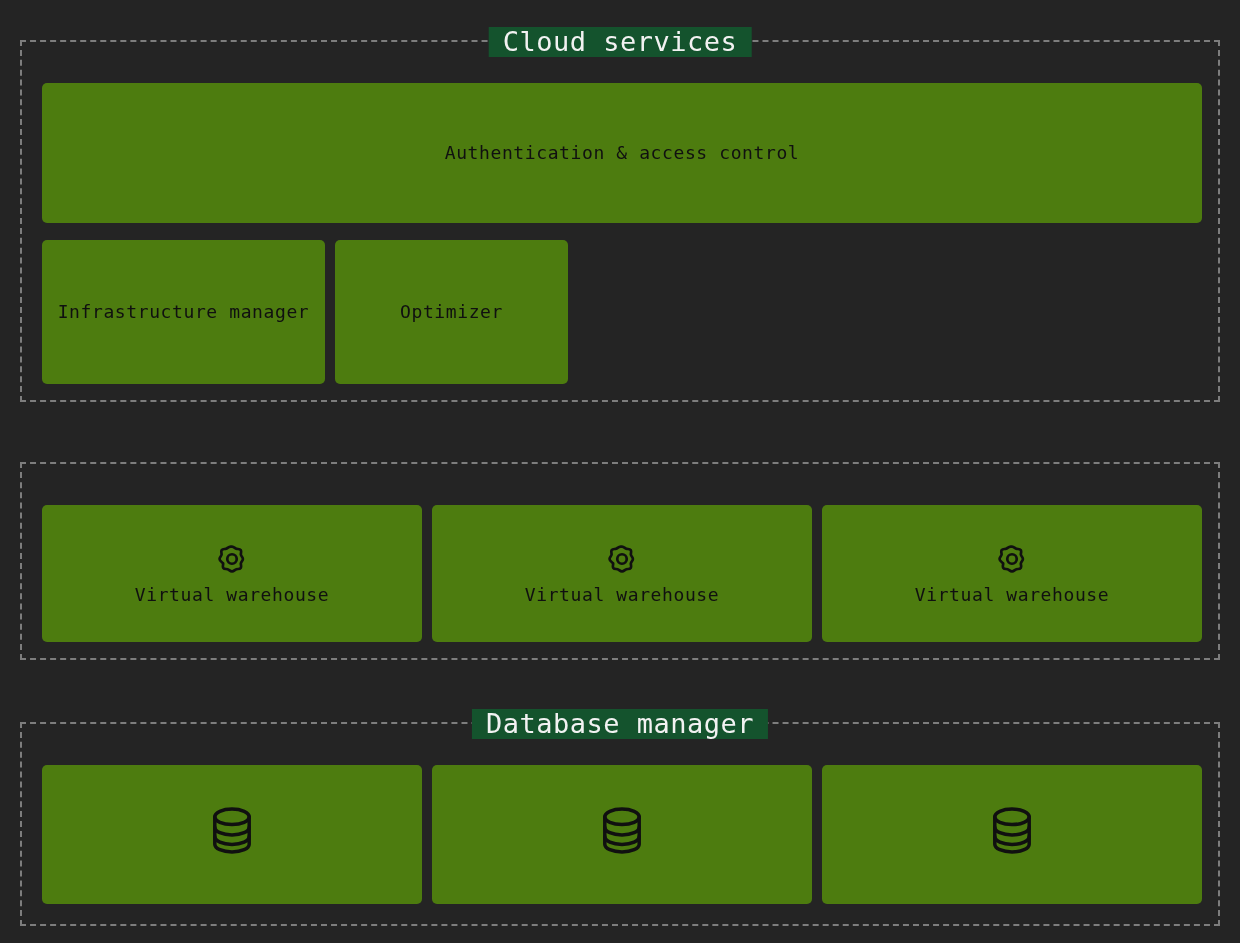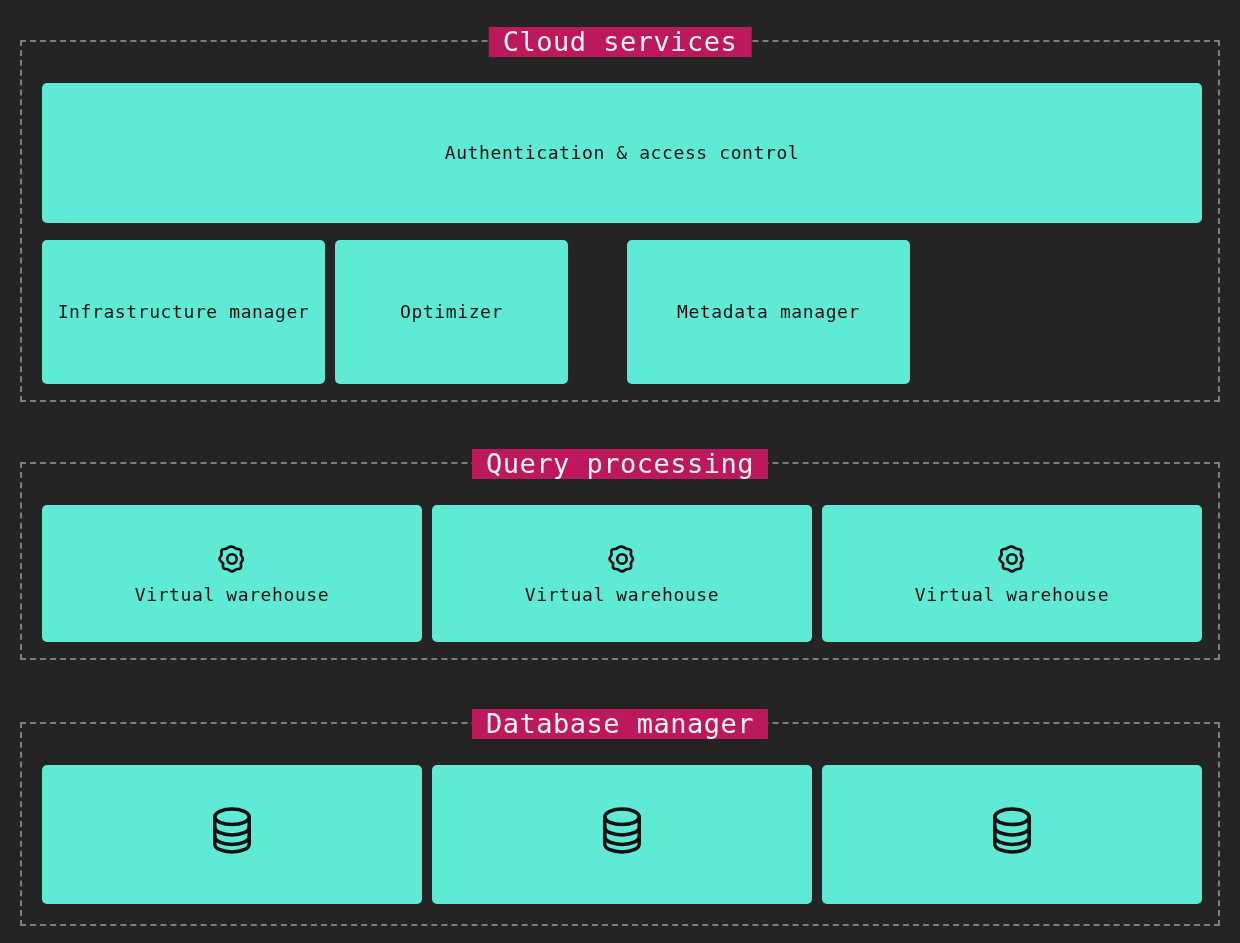--- a/index.html
+++ b/index.html
@@ -25,34 +25,34 @@
     position: absolute;
     border: 2px dashed #7d7d7d;
     background: transparent;
   }
 
   .group-title {
     position: absolute;
     top: -15px;
     left: 50%;
     transform: translateX(-50%);
-    background: #be185d;
+    background: #14532d;
     color: #f2f2f2;
     font-family: "DejaVu Sans Mono", "Liberation Mono", monospace;
     font-size: 27px;
     line-height: 30px;
     letter-spacing: 0.5px;
     padding: 0 14px;
     white-space: nowrap;
   }
 
   
   .node {
     position: absolute;
-    background: #5eead4;
+    background: #4d7c0f;
     border-radius: 5px;
     display: flex;
     flex-direction: column;
     align-items: center;
     justify-content: center;
     color: #0c0c0c;
   }
 
   .node-label {
     font-family: "DejaVu Sans Mono", "Liberation Mono", monospace;
@@ -105,28 +105,24 @@
     </div>
 
     <div class="node" id="node-infra">
       <div class="node-label">Infrastructure manager</div>
     </div>
 
     <div class="node" id="node-optimizer">
       <div class="node-label">Optimizer</div>
     </div>
 
-    <div class="node" id="node-metadata">
-      <div class="node-label">Metadata manager</div>
-    </div>
 
   </div>
 
   <div class="group" id="group-query">
-    <div class="group-title">Query processing</div>
 
     <div class="node" id="node-vw-1">
       <span class="node-icon">
         <svg width="34" height="34" viewBox="0 0 24 24" fill="none" stroke="#101010" stroke-width="1.9" stroke-linecap="round" stroke-linejoin="round">
           <path d="M12 3.2c1.35 0 2.1 1.25 3.1 1.6 1 .35 2.3-.25 3.05.85.75 1.1-.05 2.25.1 3.3.15 1.05 1.45 1.75 1.45 3.05s-1.3 2-1.45 3.05c-.15 1.05.65 2.2-.1 3.3-.75 1.1-2.05.5-3.05.85-1 .35-1.75 1.6-3.1 1.6s-2.1-1.25-3.1-1.6c-1-.35-2.3.25-3.05-.85-.75-1.1.05-2.25-.1-3.3C4.5 14 3.2 13.3 3.2 12s1.3-2 1.45-3.05c.15-1.05-.65-2.2.1-3.3.75-1.1 2.05-.5 3.05-.85 1-.35 1.75-1.6 3.2-1.6z"></path>
           <circle cx="12" cy="12" r="3.35"></circle>
         </svg>
       </span>
       <div class="node-label">Virtual warehouse</div>
     </div>

